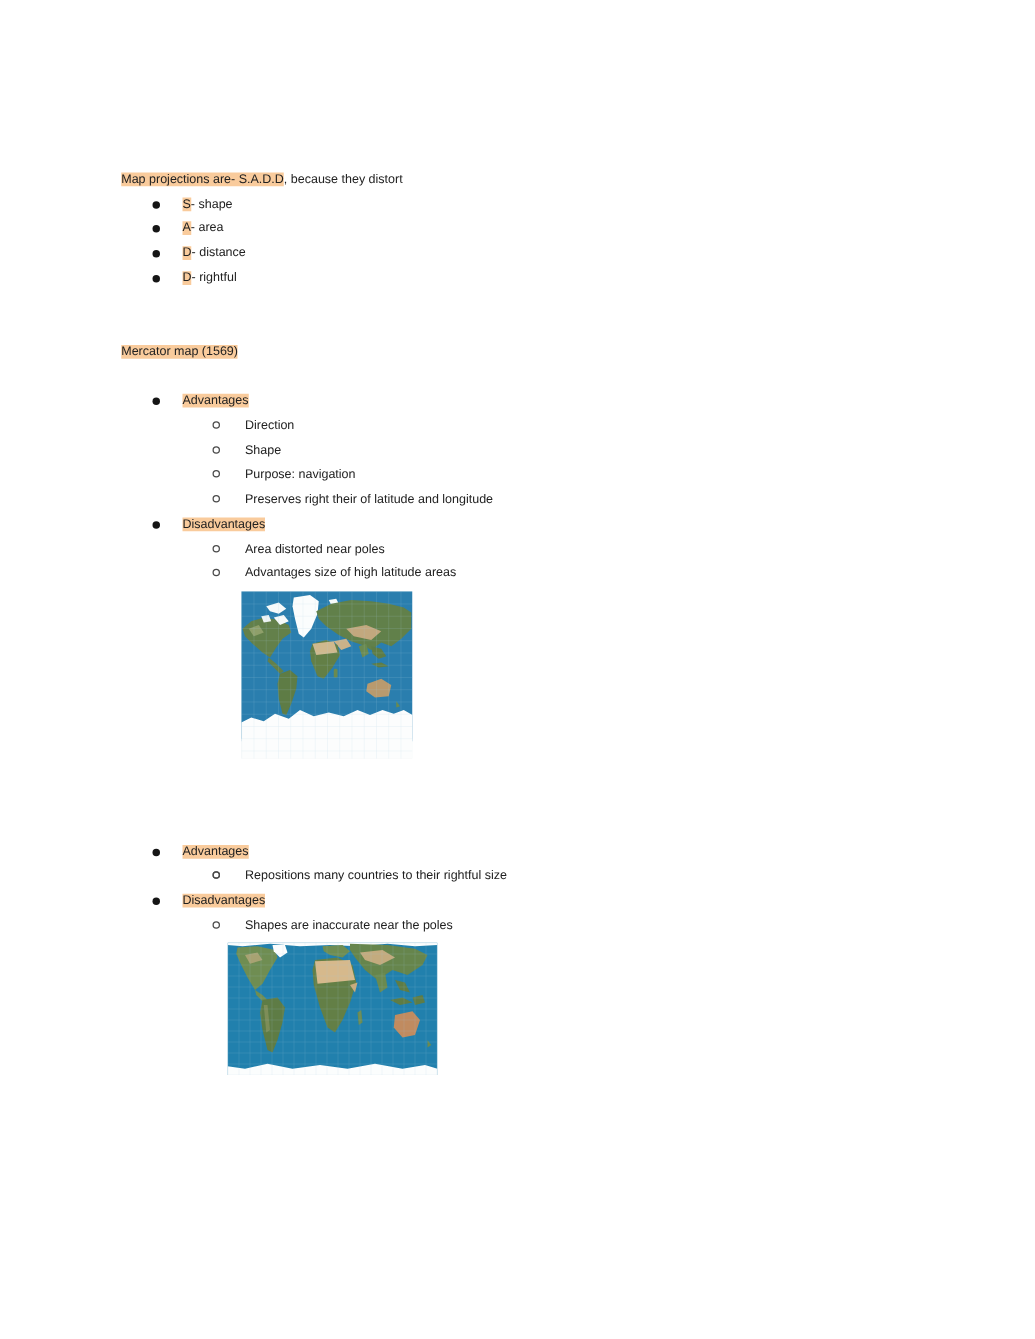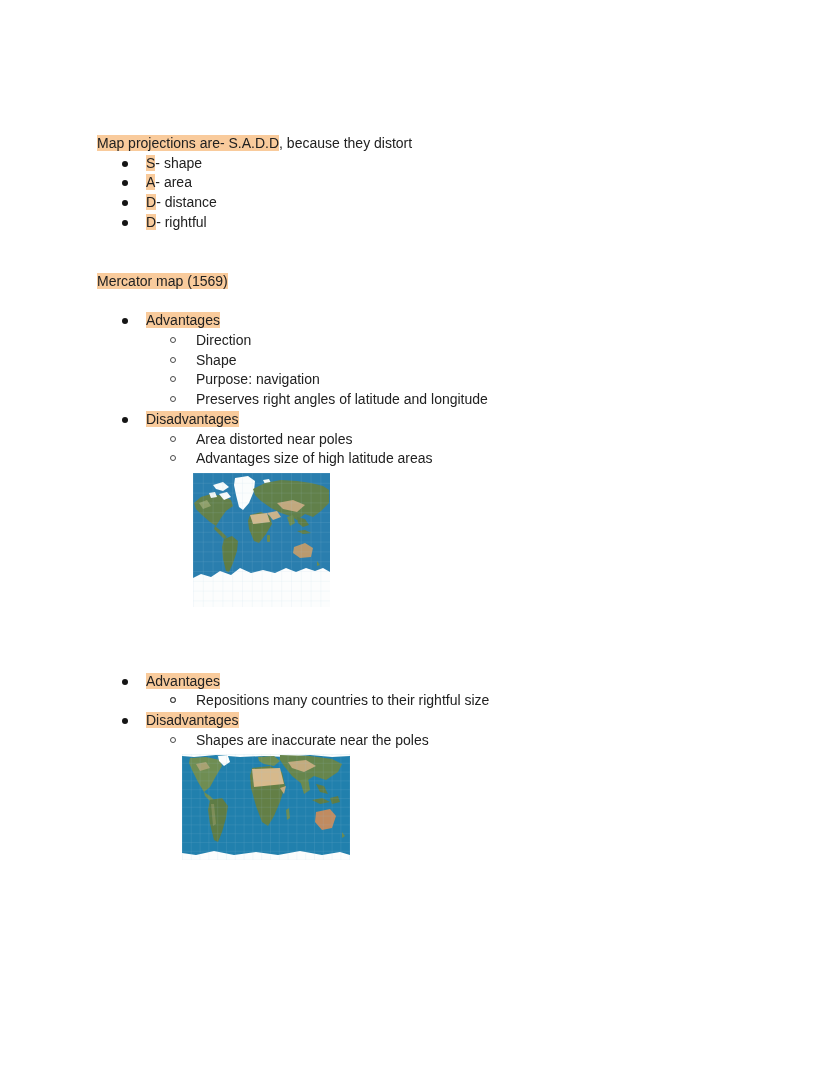--- a/index.html
+++ b/index.html
@@ -5,21 +5,21 @@
   html, body { margin:0; padding:0; background:#ffffff; }
   .page {
     position: relative;
     width: 813px;
     height: 1071px;
     background: #ffffff;
     box-sizing: border-box;
     padding: 134px 40px 0 97px;
     overflow: hidden;
     font-family: "Liberation Sans", sans-serif;
-    font-size: 14px;
+    font-size: 10px;
     line-height: 19.7px;
     color: #212121;
   }
   .para { margin: 0; }
   .hl { background: #f9cb9c; }
   .li { position: relative; }
   .l1 { padding-left: 49px; }
   .l2 { padding-left: 99px; }
   .b { position: absolute; display: inline-block; box-sizing: border-box; }
   .b1 { left: 25px; top: 7px; width: 6px; height: 6px; border-radius: 50%; background: #151515; }
@@ -64,21 +64,21 @@
   <div class="li l2">
     <span class="b b2"></span><span>Direction</span>
   </div>
   <div class="li l2">
     <span class="b b2"></span><span>Shape</span>
   </div>
   <div class="li l2">
     <span class="b b2"></span><span>Purpose: navigation</span>
   </div>
   <div class="li l2">
-    <span class="b b2"></span><span>Preserves right angles of latitude and longitude</span>
+    <span class="b b2"></span><span>Preserves right their of latitude and longitude</span>
   </div>
   <div class="li l1">
     <span class="b b1"></span><span class="hl">Disadvantages</span>
   </div>
   <div class="li l2">
     <span class="b b2"></span><span>Area distorted near poles</span>
   </div>
   <div class="li l2">
     <span class="b b2"></span><span>Advantages size of high latitude areas</span>
   </div>

